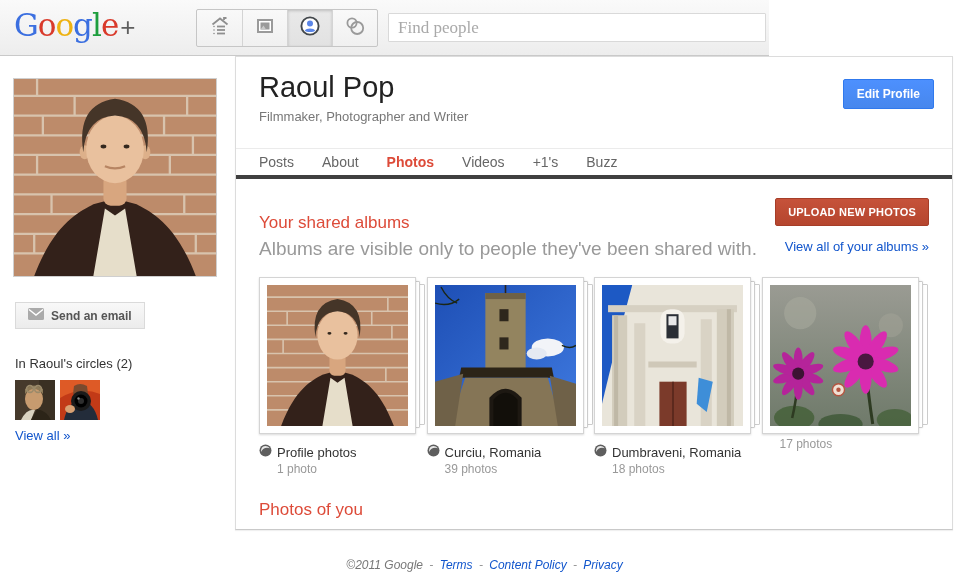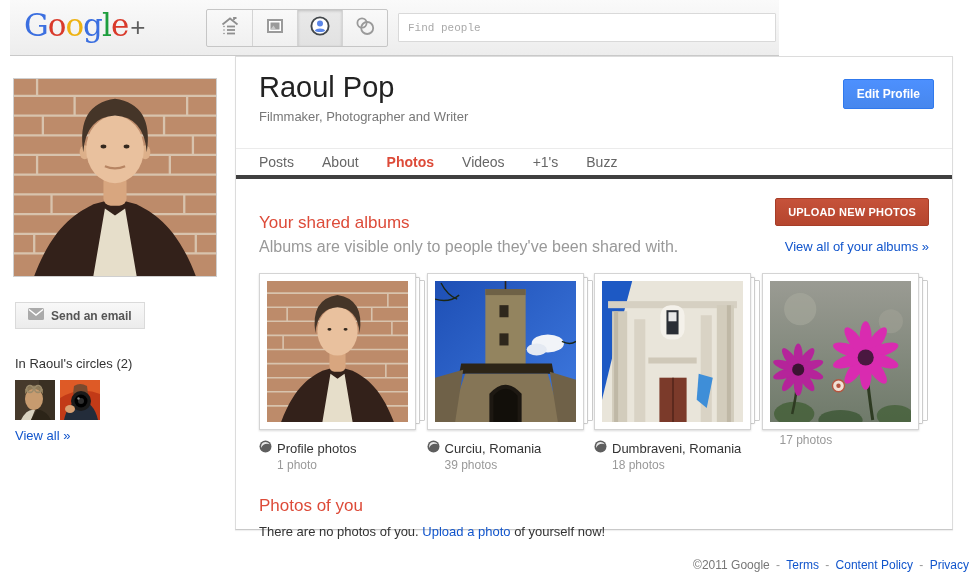--- a/index.html
+++ b/index.html
@@ -1,36 +1,36 @@
 <!DOCTYPE html>
 <html><head>
 <meta charset="utf-8">
 <style>
   * { margin:0; padding:0; box-sizing:border-box; }
   html,body { width:969px; height:587px; background:#fff; overflow:hidden;
               font-family:"Liberation Sans", sans-serif; }
   .page { position:relative; width:969px; height:587px; }
 
   
-  .topbar { position:absolute; left:10px; top:0; width:769px; height:56px;
+  .topbar { position:absolute; left:0; top:0; width:769px; height:56px;
             background:linear-gradient(#fafafa,#ededed); border-bottom:1px solid #c9c9c9; }
   .logo { position:absolute; left:14px; top:7px; font-family:"DejaVu Serif", serif;
           font-size:31px; letter-spacing:-1px; cursor:pointer; }
   .logo .c-blue{color:#3b6fe0;} .logo .c-red{color:#d93a2b;}
   .logo .c-yellow{color:#eeb211;} .logo .c-green{color:#1e9e3e;}
   .logo .plus { color:#5f5f5f; font-size:26px; font-family:"Liberation Sans",sans-serif; margin-left:2px;}
   .navgroup { position:absolute; left:196px; top:9px; display:flex;
               border:1px solid #c6c6c6; border-radius:2px; background:linear-gradient(#f9f9f9,#f0f0f0); }
   .navbtn { width:45px; height:36px; display:flex; align-items:center; justify-content:center;
             border-left:1px solid #d4d4d4; cursor:pointer; }
   .navbtn:first-child { border-left:none; }
   .navbtn.active { background:linear-gradient(#e9e9e9,#e2e2e2); box-shadow:inset 0 1px 3px rgba(0,0,0,.18); }
   .search { position:absolute; left:388px; top:13px; width:378px; height:29px;
-            border:1px solid #d9d9d9; border-radius:1px; padding:0 9px; font-size:11px; color:#701a75;
-            font-family:Liberation Mono, monospace; }
+            border:1px solid #d9d9d9; border-radius:1px; padding:0 9px; font-size:17px; color:#701a75;
+            font-family:Liberation Serif, serif; }
   .search::placeholder { color:#a9a9a9; }
 
   
   .sidebar { position:absolute; left:0; top:56px; width:235px; height:531px; background:#fff; }
   .profile-photo { position:absolute; left:13px; top:22px; width:204px; height:199px;
                    border:1px solid #cfcfcf; background:#fff; cursor:pointer; }
   .profile-photo svg { display:block; width:100%; height:100%; }
   .email-btn { position:absolute; left:15px; top:246px; height:27px; padding:0 12px;
                display:inline-flex; align-items:center; gap:7px;
                background:linear-gradient(#f8f8f8,#ececec); border:1px solid #dadada; border-radius:0;
@@ -59,41 +59,41 @@
             font-family:"Liberation Sans",sans-serif; }
   .viewas::placeholder { color:#a9a9a9; }
 
   .content { position:absolute; left:0; top:122px; width:100%; padding:0 23px; }
   .upload-btn { position:absolute; top:19px; right:23px; padding:7px 12px;
                 background:linear-gradient(#c6523a,#b5452e); border:1px solid #a63d28; border-radius:2px;
                 color:#fff; font-size:11px; font-weight:bold; cursor:pointer; letter-spacing:.2px;text-align:right; }
   .viewall-albums { position:absolute; top:60px; right:23px; font-size:13px; color:#1155cc;
                     cursor:pointer; text-decoration:none; }
   .sec-heading { margin-top:34px; font-size:17px; color:#dd4b39; }
-  .sec-sub { margin-top:5px; font-size:16px; color:#999; }
+  .sec-sub { margin-top:5px; font-size:19px; color:#999; }
 
   .albums-row { display:flex; margin-top:15px; }
   .album-col { width:170px; }
   .album-stack { position:relative; width:166px; height:160px; cursor:pointer; }
   .stack-edge { position:absolute; background:#fff; border:1px solid #ccc; border-radius:1px; }
   .stack-edge.e2 { left:14px; top:9px; width:152px; height:141px; }
   .stack-edge.e1 { left:8px; top:6px; width:153px; height:147px; box-shadow:0 0 2px rgba(0,0,0,.1); }
   .album-card { position:absolute; left:0; top:2px; background:#fff; padding:7px;
                 border:1px solid #d4d4d4; box-shadow:0 1px 2px rgba(0,0,0,.15); }
   .album-card svg { display:block; width:141px; height:141px; }
   .album-caption { display:flex; align-items:center; gap:5px; margin-top:9px;
                    font-size:13px; color:#333; cursor:pointer; }
   .album-count { margin-left:18px; margin-top:2px; font-size:12px; color:#999; }
 
   .photos-of-you-text { margin-top:8px; font-size:13px; color:#333; }
   .photos-of-you-text .link { color:#1155cc; cursor:pointer; text-decoration:none; }
 
   
-  .footer { position:absolute; left:0; top:558px; width:969px; text-align:right;
-            font-size:12px; color:#777; }
+  .footer { position:absolute; left:0; top:558px; width:969px; text-align:center;
+            font-size:12px; color:#777;font-style:italic; }
   .footer .flink { color:#1155cc; cursor:pointer; text-decoration:none; }
   .footer .fsep { color:#999; margin:0 3px; }
 </style>
 </head>
 <body>
 
 <div class="page">
 
   <div class="topbar">
     <div class="logo">
@@ -432,23 +432,20 @@
                 <circle cx="68" cy="104" r="2.2" fill="#b5543f"></circle>
               </svg>
             </div>
           </div>
           <div class="album-count">17 photos</div>
         </div>
 
       </div>
 
       <div class="sec-heading" style="margin-top:24px;">Photos of you</div>
-      <div class="photos-of-you-text">
-        <span>There are no photos of you. </span><a class="link">Upload a photo</a><span> of yourself now!</span>
-      </div>
     </div>
   </div>
 
   <div class="footer">
     <span>©2011 Google</span>
     <span class="fsep">-</span>
     <a class="flink">Terms</a>
     <span class="fsep">-</span>
     <a class="flink">Content Policy</a>
     <span class="fsep">-</span>

